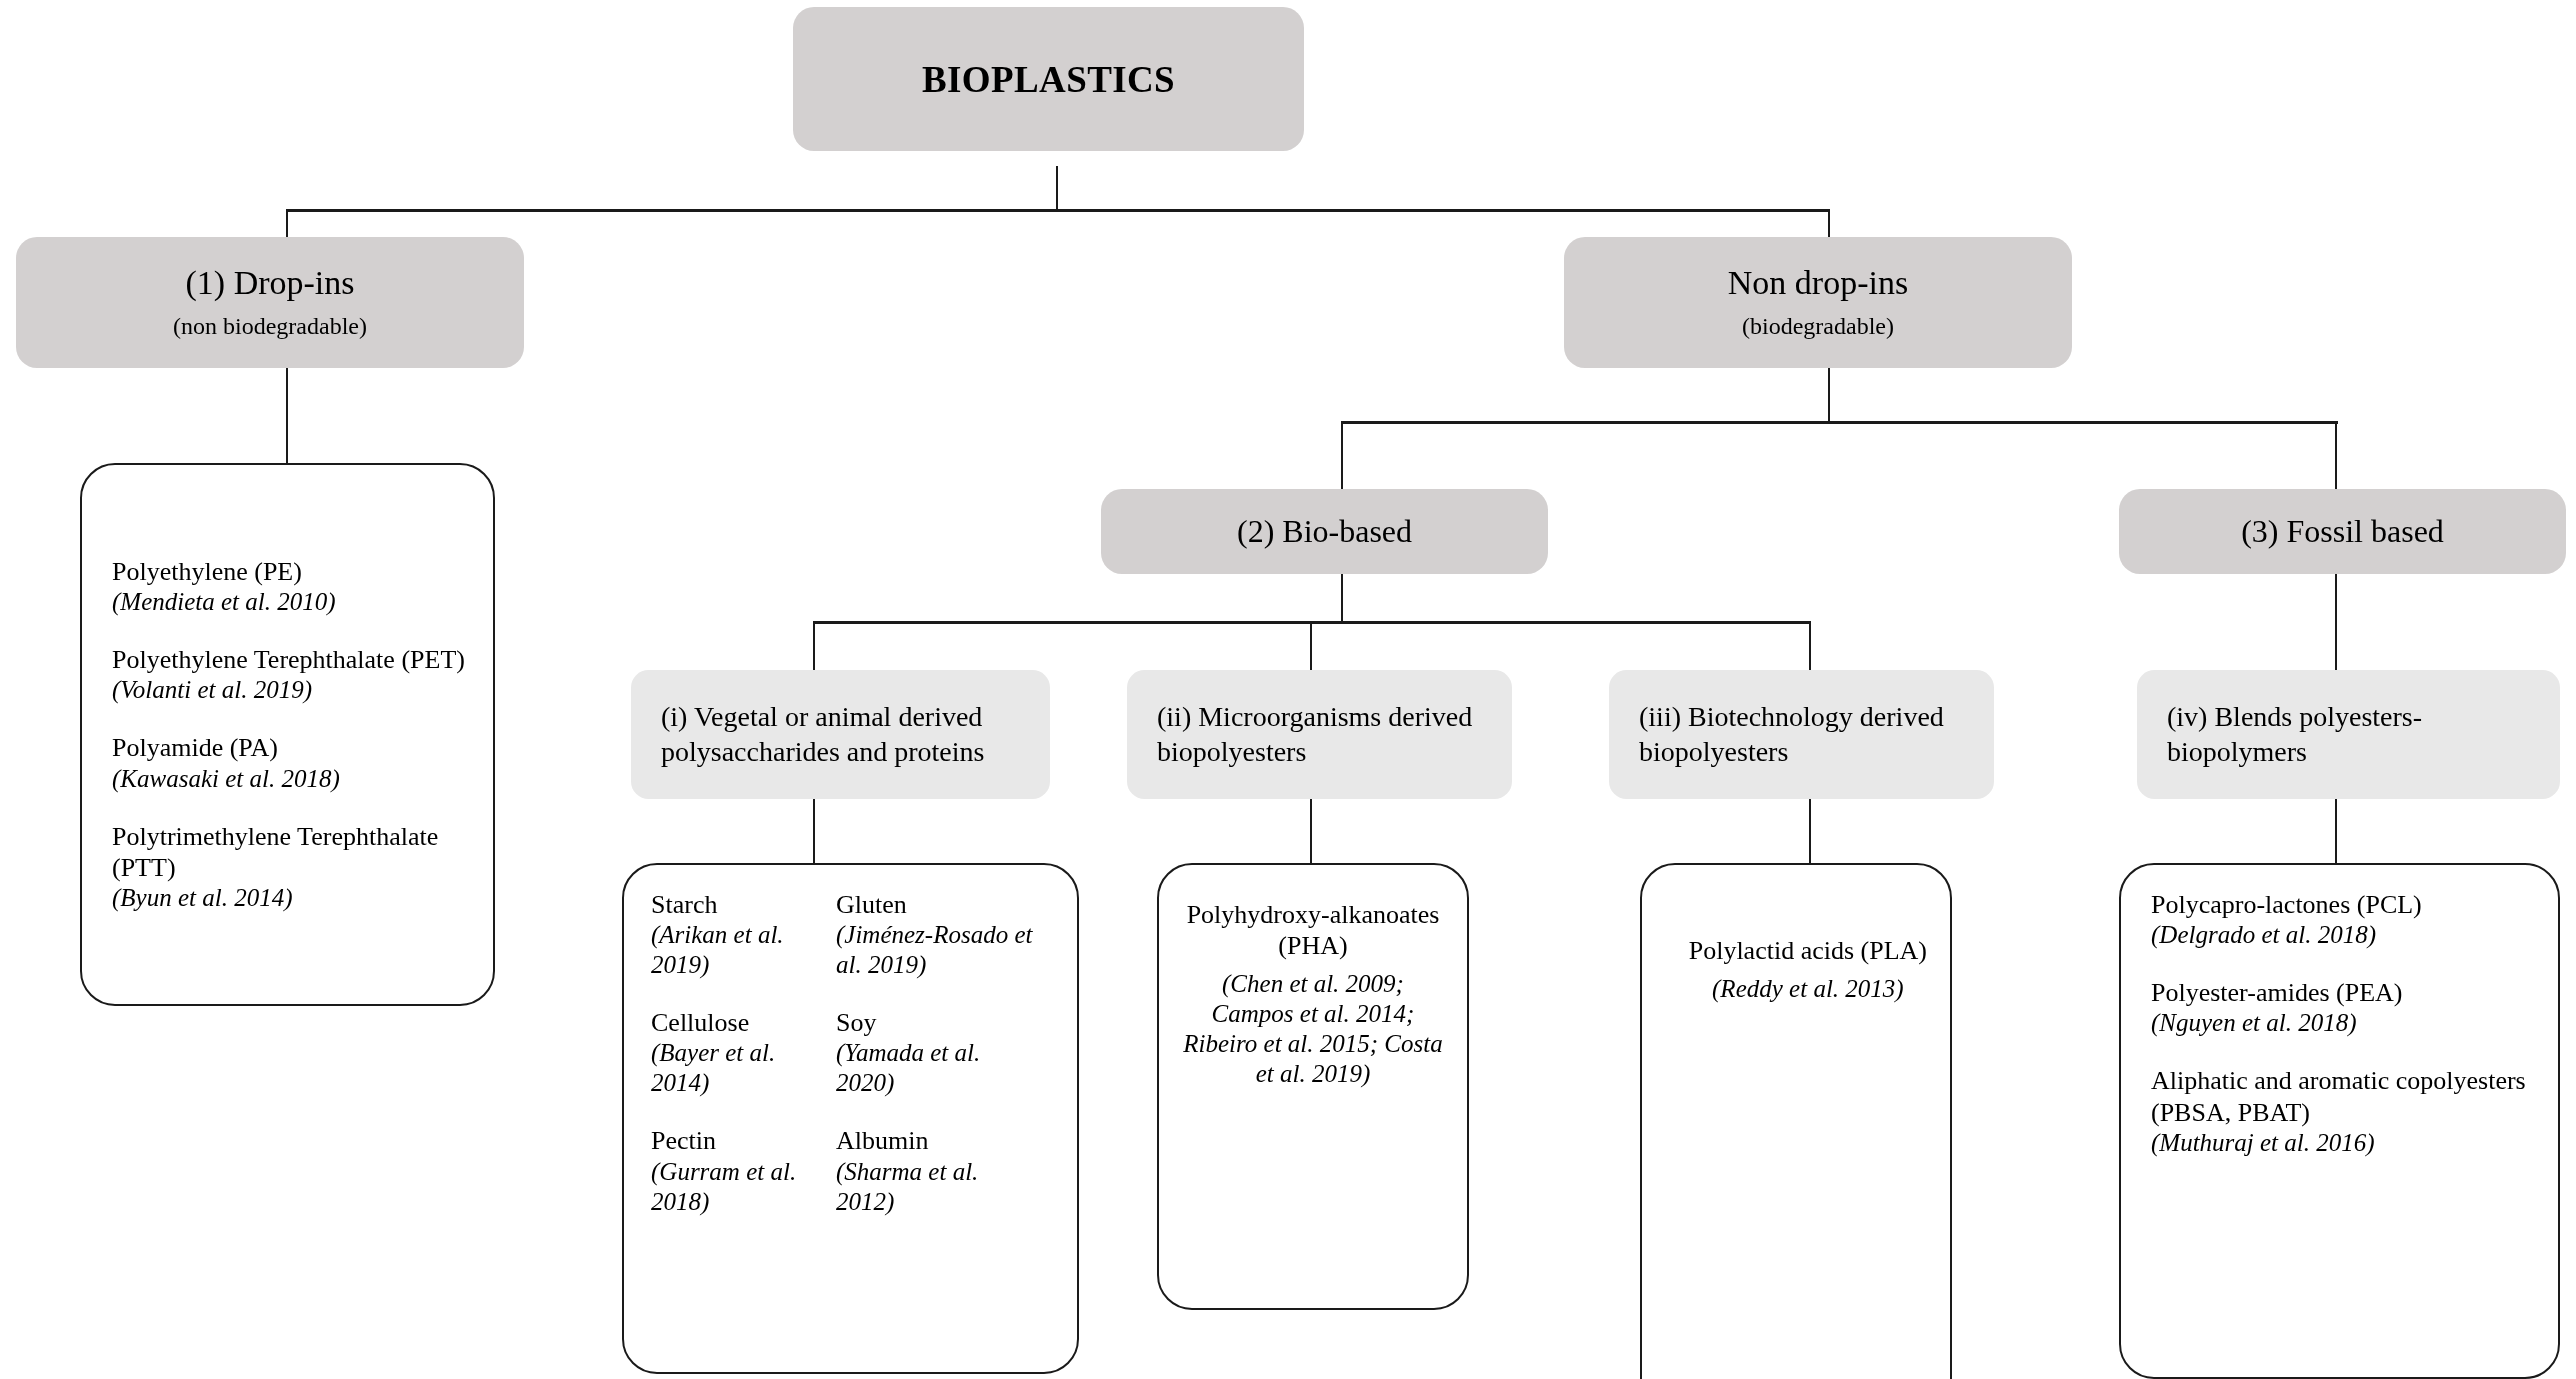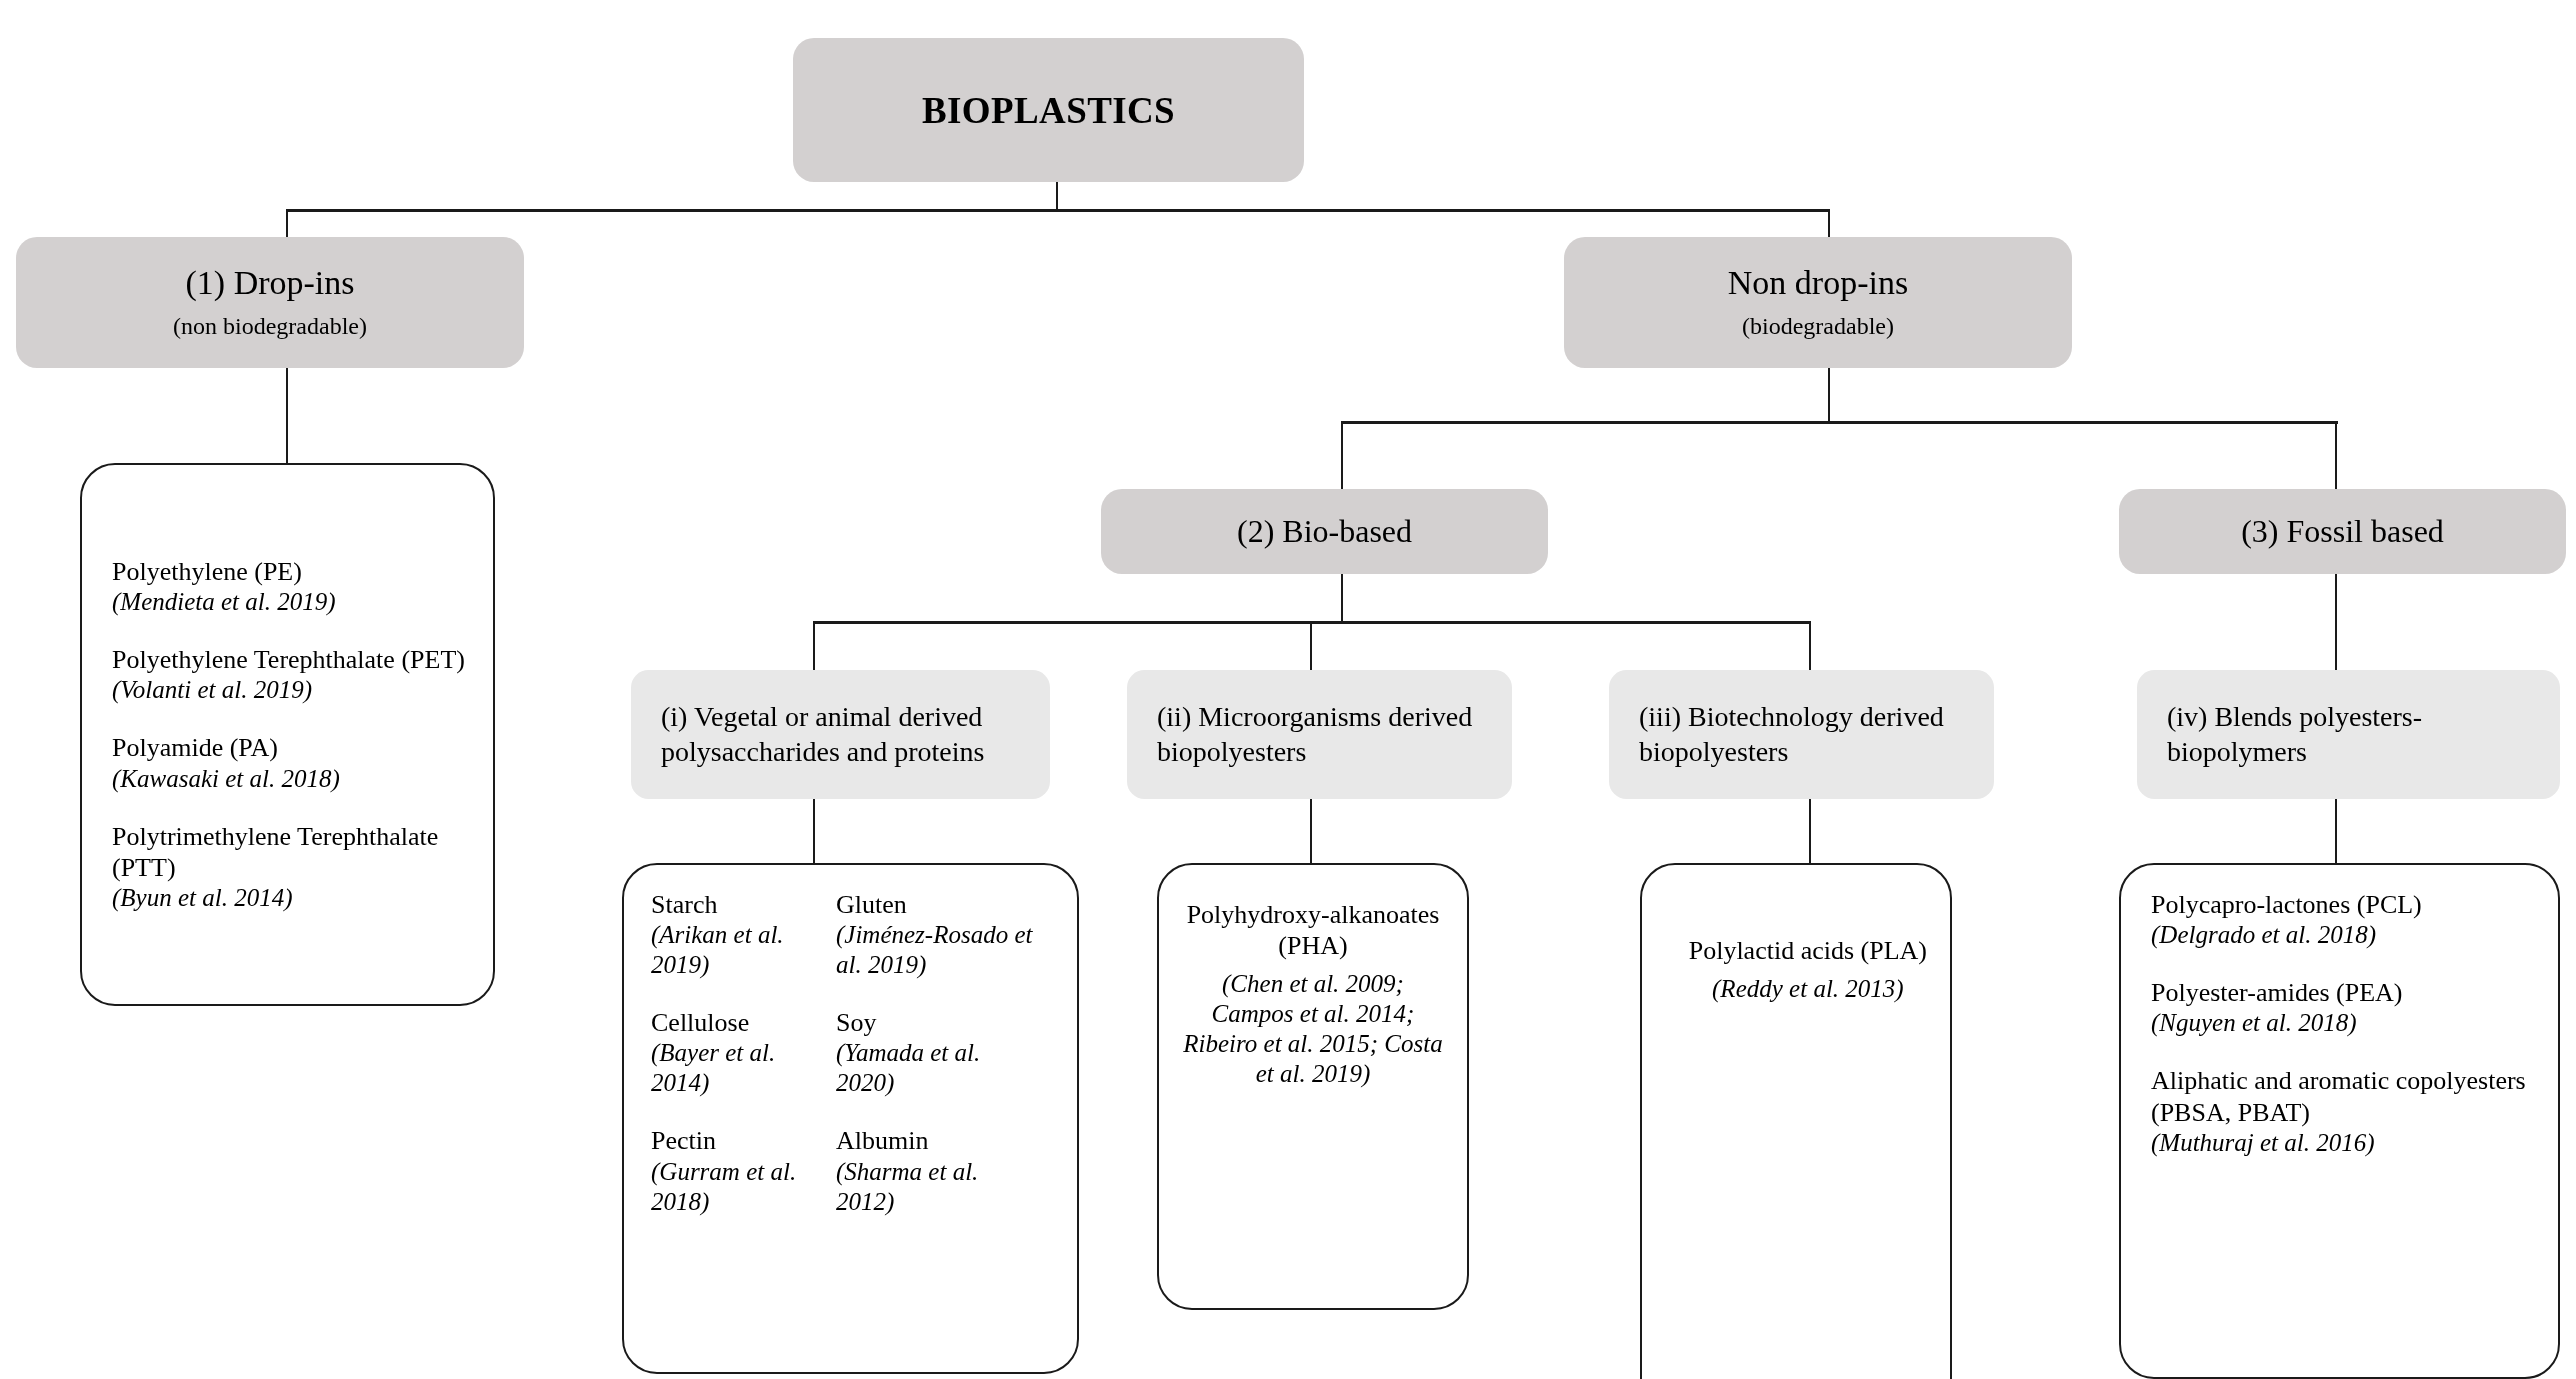--- a/index.html
+++ b/index.html
@@ -109,21 +109,21 @@
   <div class="vline" style="left:1310px; top:621px; height:50px;"></div>
   <div class="vline" style="left:1809px; top:621px; height:50px;"></div>
 
   <div class="vline" style="left:2335px; top:574px; height:96px;"></div>
 
   <div class="vline" style="left:813px; top:799px; height:64px;"></div>
   <div class="vline" style="left:1310px; top:799px; height:64px;"></div>
   <div class="vline" style="left:1809px; top:799px; height:64px;"></div>
   <div class="vline" style="left:2335px; top:799px; height:64px;"></div>
 
-  <div class="node shaded" style="left:793px; top:38px; width:511px; height:144px;">
+  <div class="node shaded" style="left:793px; top:7px; width:511px; height:144px;">
     <span class="title-text">BIOPLASTICS</span>
   </div>
 
   <div class="node shaded" style="left:16px; top:237px; width:508px; height:131px;">
     <span class="lvl2-main">(1)  Drop-ins</span>
     <span class="lvl2-sub">(non biodegradable)</span>
   </div>
 
   <div class="node shaded" style="left:1564px; top:237px; width:508px; height:131px;">
     <span class="lvl2-main">Non drop-ins</span>
@@ -150,21 +150,21 @@
     <span class="cat-text">(ii) Microorganisms derived biopolyesters</span>
   </div>
 
   <div class="node shaded-light pad-l" style="left:2137px; top:670px; width:423px; height:129px;">
     <span class="cat-text">(iv) Blends polyesters-biopolymers</span>
   </div>
 
   <div class="node outlined pad-l" style="left:80px; top:463px; width:415px; height:543px;">
     <div class="item">
       <span class="name">Polyethylene (PE)</span>
-      <span class="ref">(Mendieta et al. 2019)</span>
+      <span class="ref">(Mendieta et al. 2010)</span>
     </div>
     <div class="item">
       <span class="name">Polyethylene Terephthalate (PET)</span>
       <span class="ref">(Volanti et al. 2019)</span>
     </div>
     <div class="item">
       <span class="name">Polyamide (PA)</span>
       <span class="ref">(Kawasaki et al. 2018)</span>
     </div>
     <div class="item">

